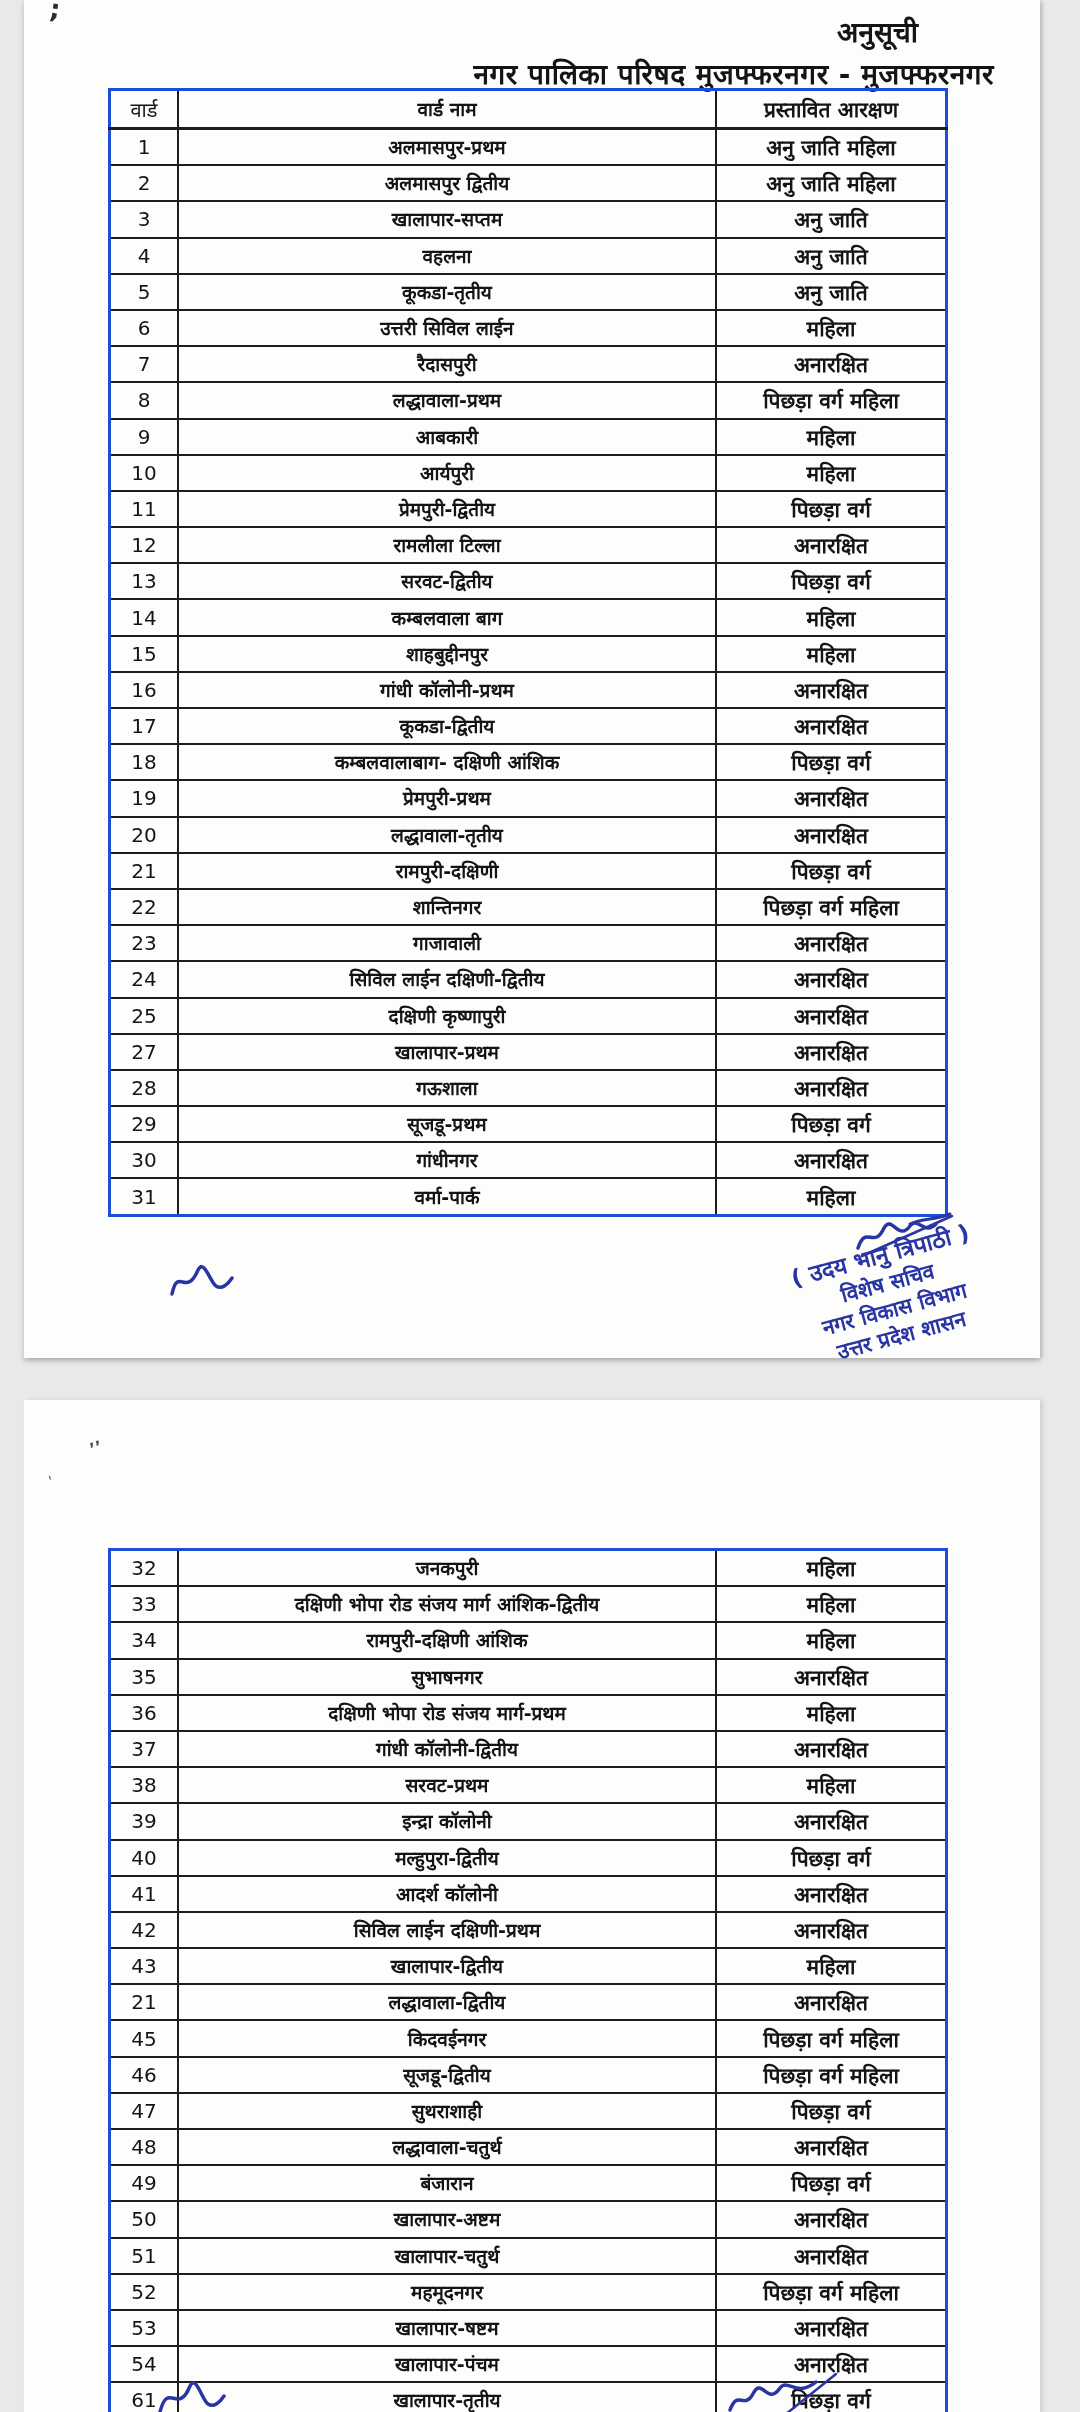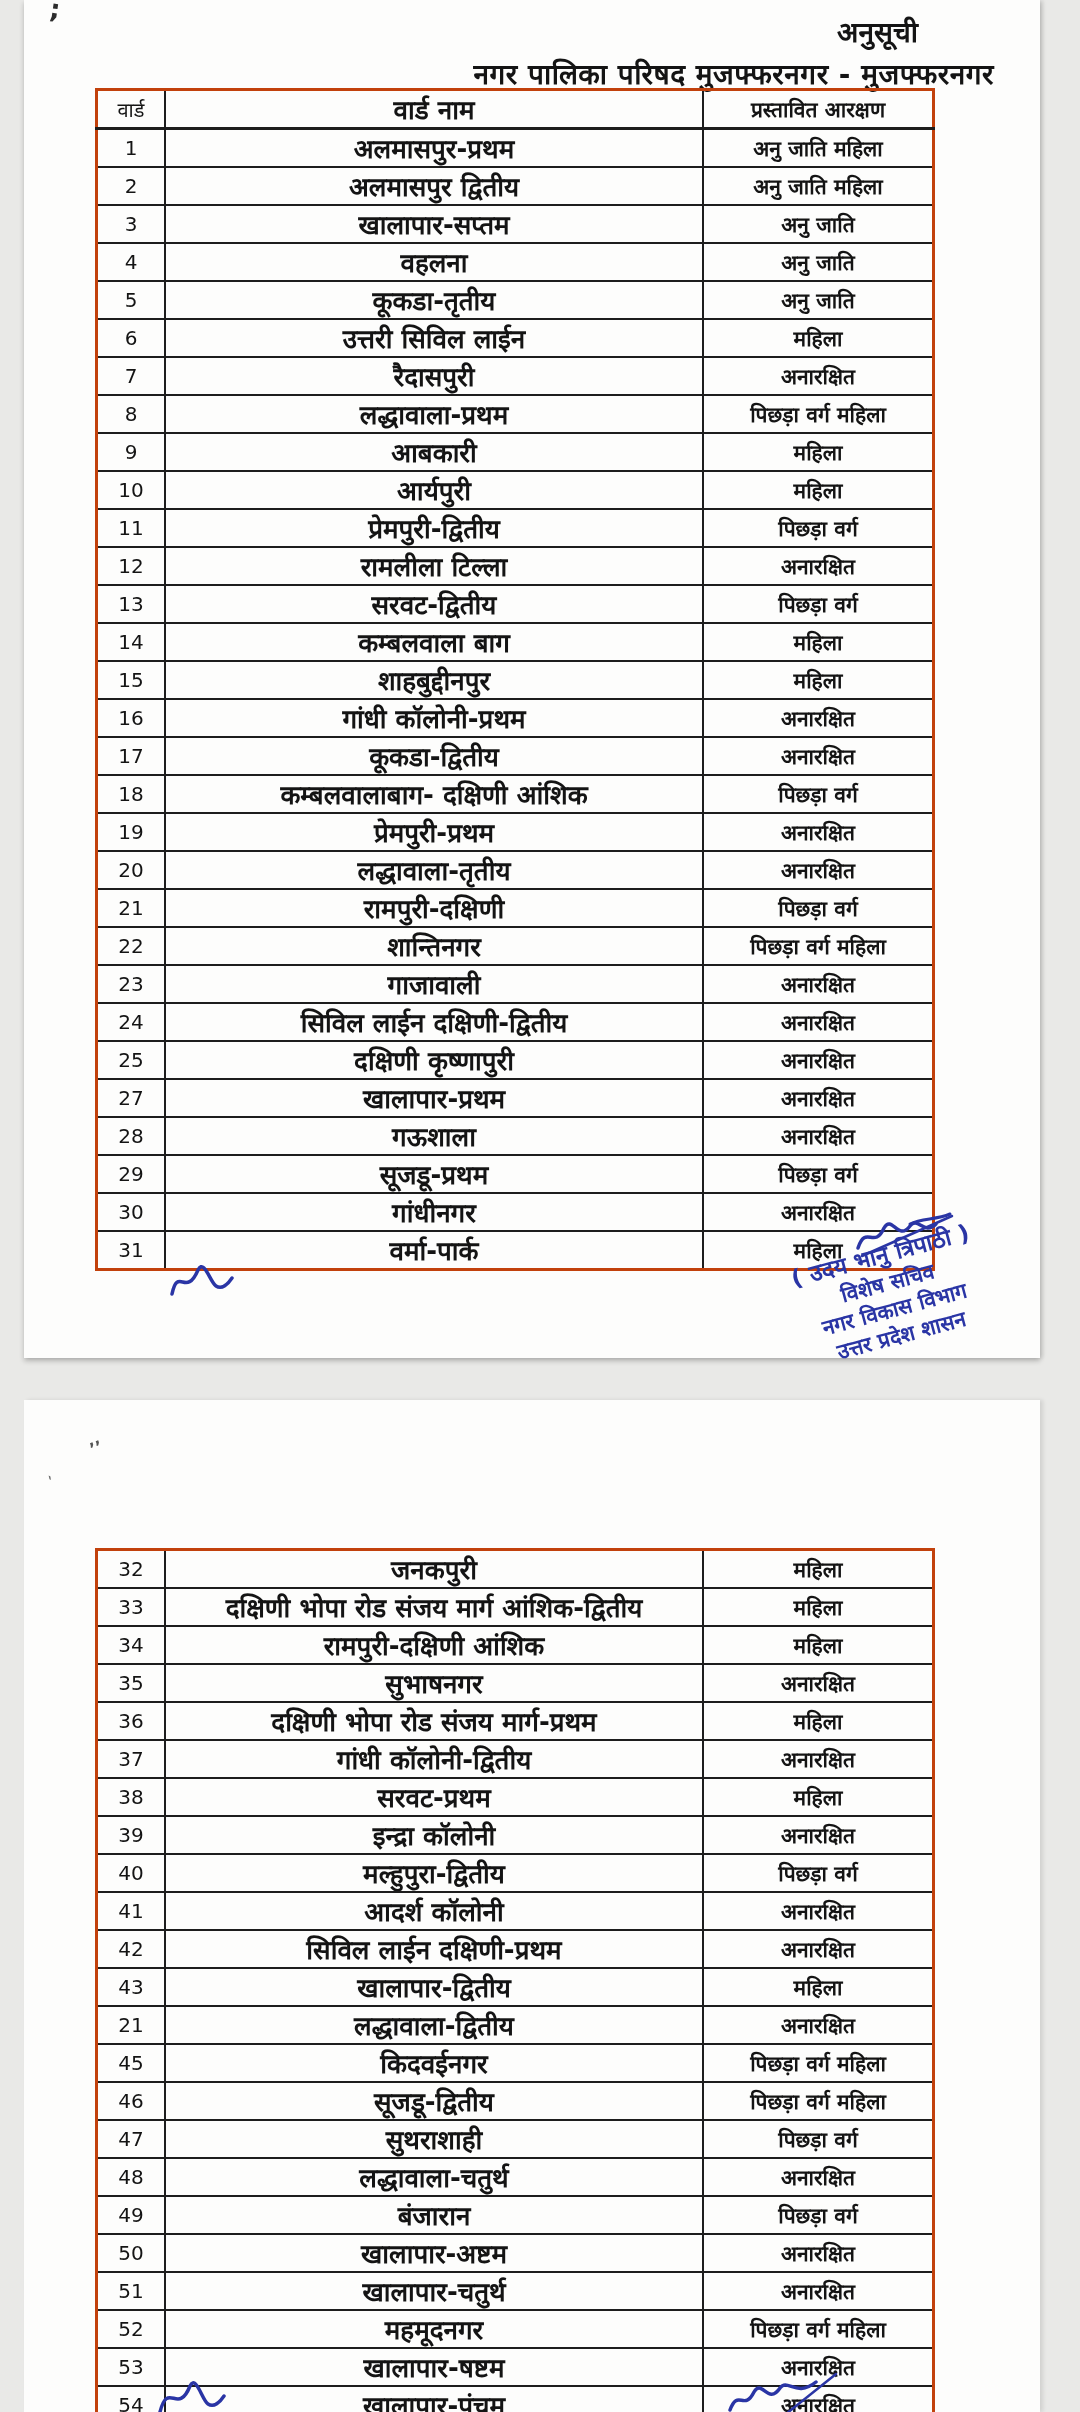--- a/index.html
+++ b/index.html
@@ -17,34 +17,34 @@
   #page2{top:1400px;height:1012px;box-shadow:3px 0 4px rgba(0,0,0,.10);}
   .doc-title{
     position:absolute;left:88px;width:806px;top:12px;
     text-align:right;font-size:28px;font-weight:700;
   }
   .doc-subtitle{
     position:absolute;left:40px;width:930px;top:54px;
     text-align:right;font-size:28px;font-weight:700;letter-spacing:.5px;
   }
   table.ward-table{
-    position:absolute;left:71px;width:806px;
+    position:absolute;left:84px;width:806px;
     border-collapse:collapse;table-layout:fixed;
-    border:3px solid #c2410c;
+    border:3px solid #1d4ed8;
   }
   #table1{top:88px;}
   #table2{top:104px;margin-top:44px;}
   .ward-table th,.ward-table td{
     border:2px solid #1d1d1d;text-align:center;vertical-align:middle;
     padding:0 4px;overflow:hidden;white-space:nowrap;
   }
   .ward-table th{height:36px;font-size:22px;font-weight:700;border-bottom:3px solid #1d1d1d;}
   .ward-table td{height:34.2px;}
   .ward-table .c0{width:58px;font-size:20px;font-weight:400;}
-  .ward-table .c1{width:528px;font-size:26px;font-weight:700;}
+  .ward-table .c1{width:528px;font-size:19px;font-weight:700;}
   .ward-table .c2{width:220px;font-size:21px;font-weight:700;}
   .sig-block{
     position:absolute;left:712px;top:1240px;width:310px;
     transform:rotate(-15deg);transform-origin:50% 50%;
     text-align:center;color:#2a35a5;line-height:1.3;
   }
   .sig-block .l1{font-size:23px;font-weight:600;}
   .sig-block .l2,.sig-block .l3,.sig-block .l4{font-size:21px;font-weight:600;}
   .ink{position:absolute;pointer-events:none;}
   .stray{position:absolute;color:#2c2c2c;font-weight:700;}

